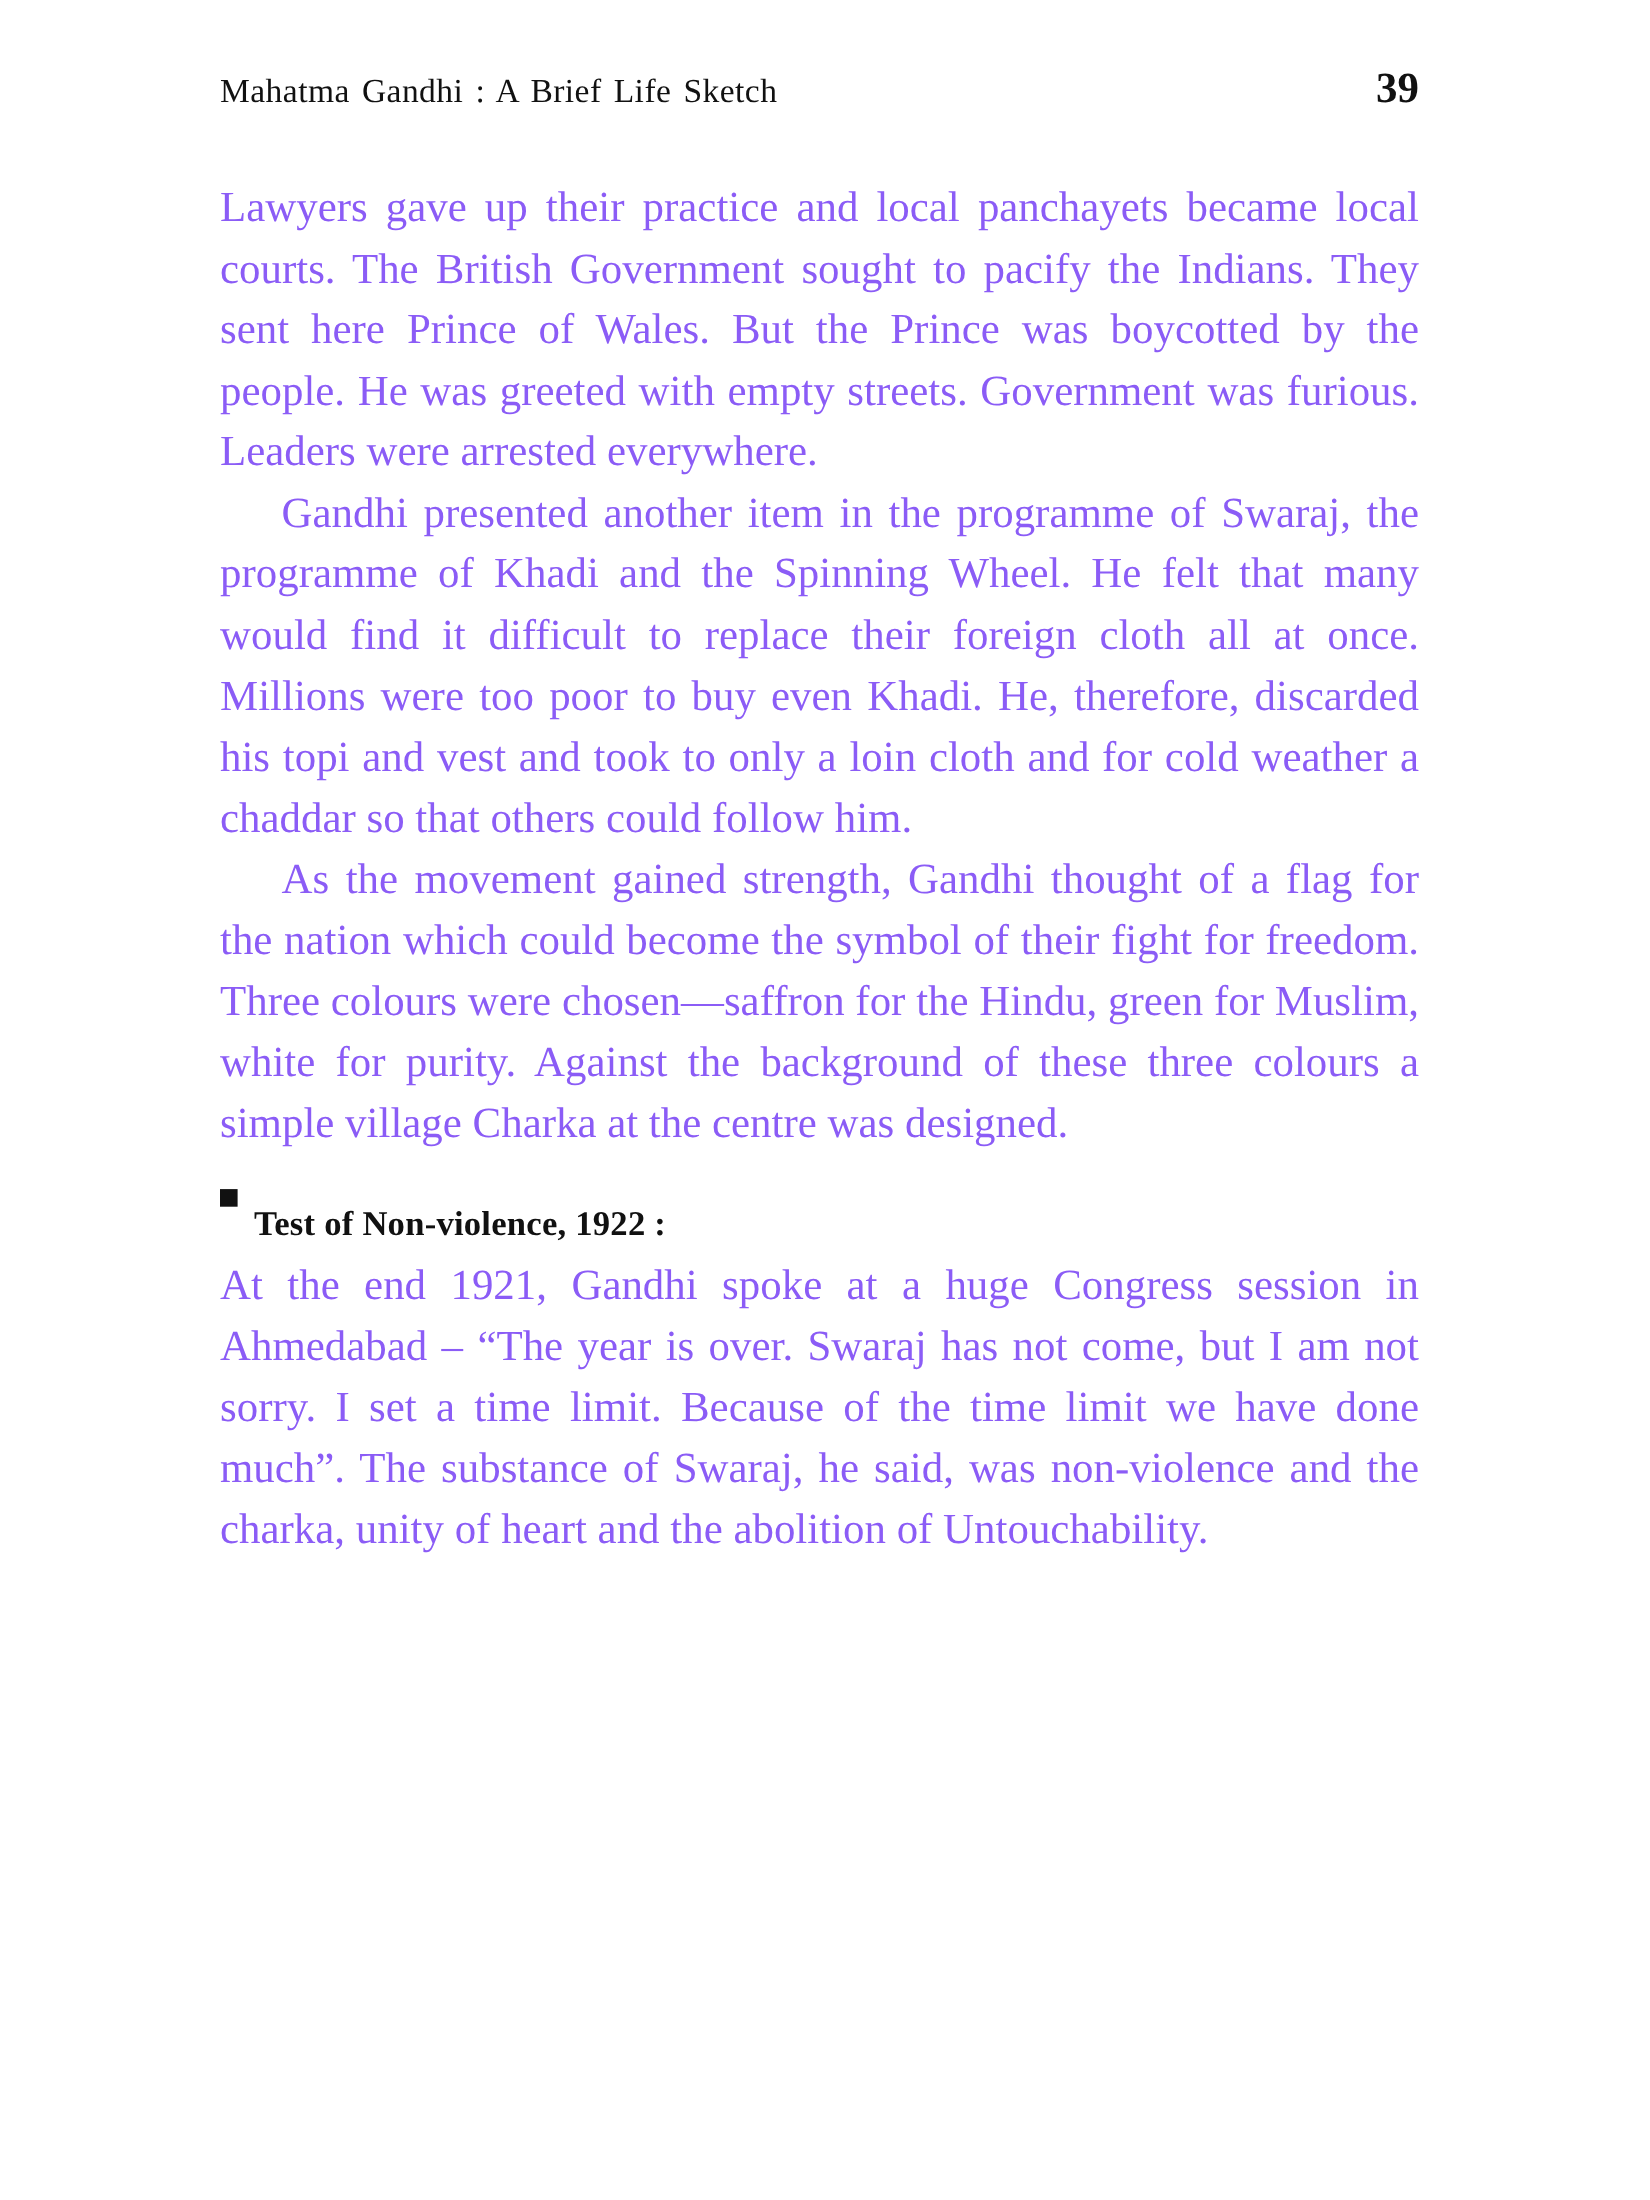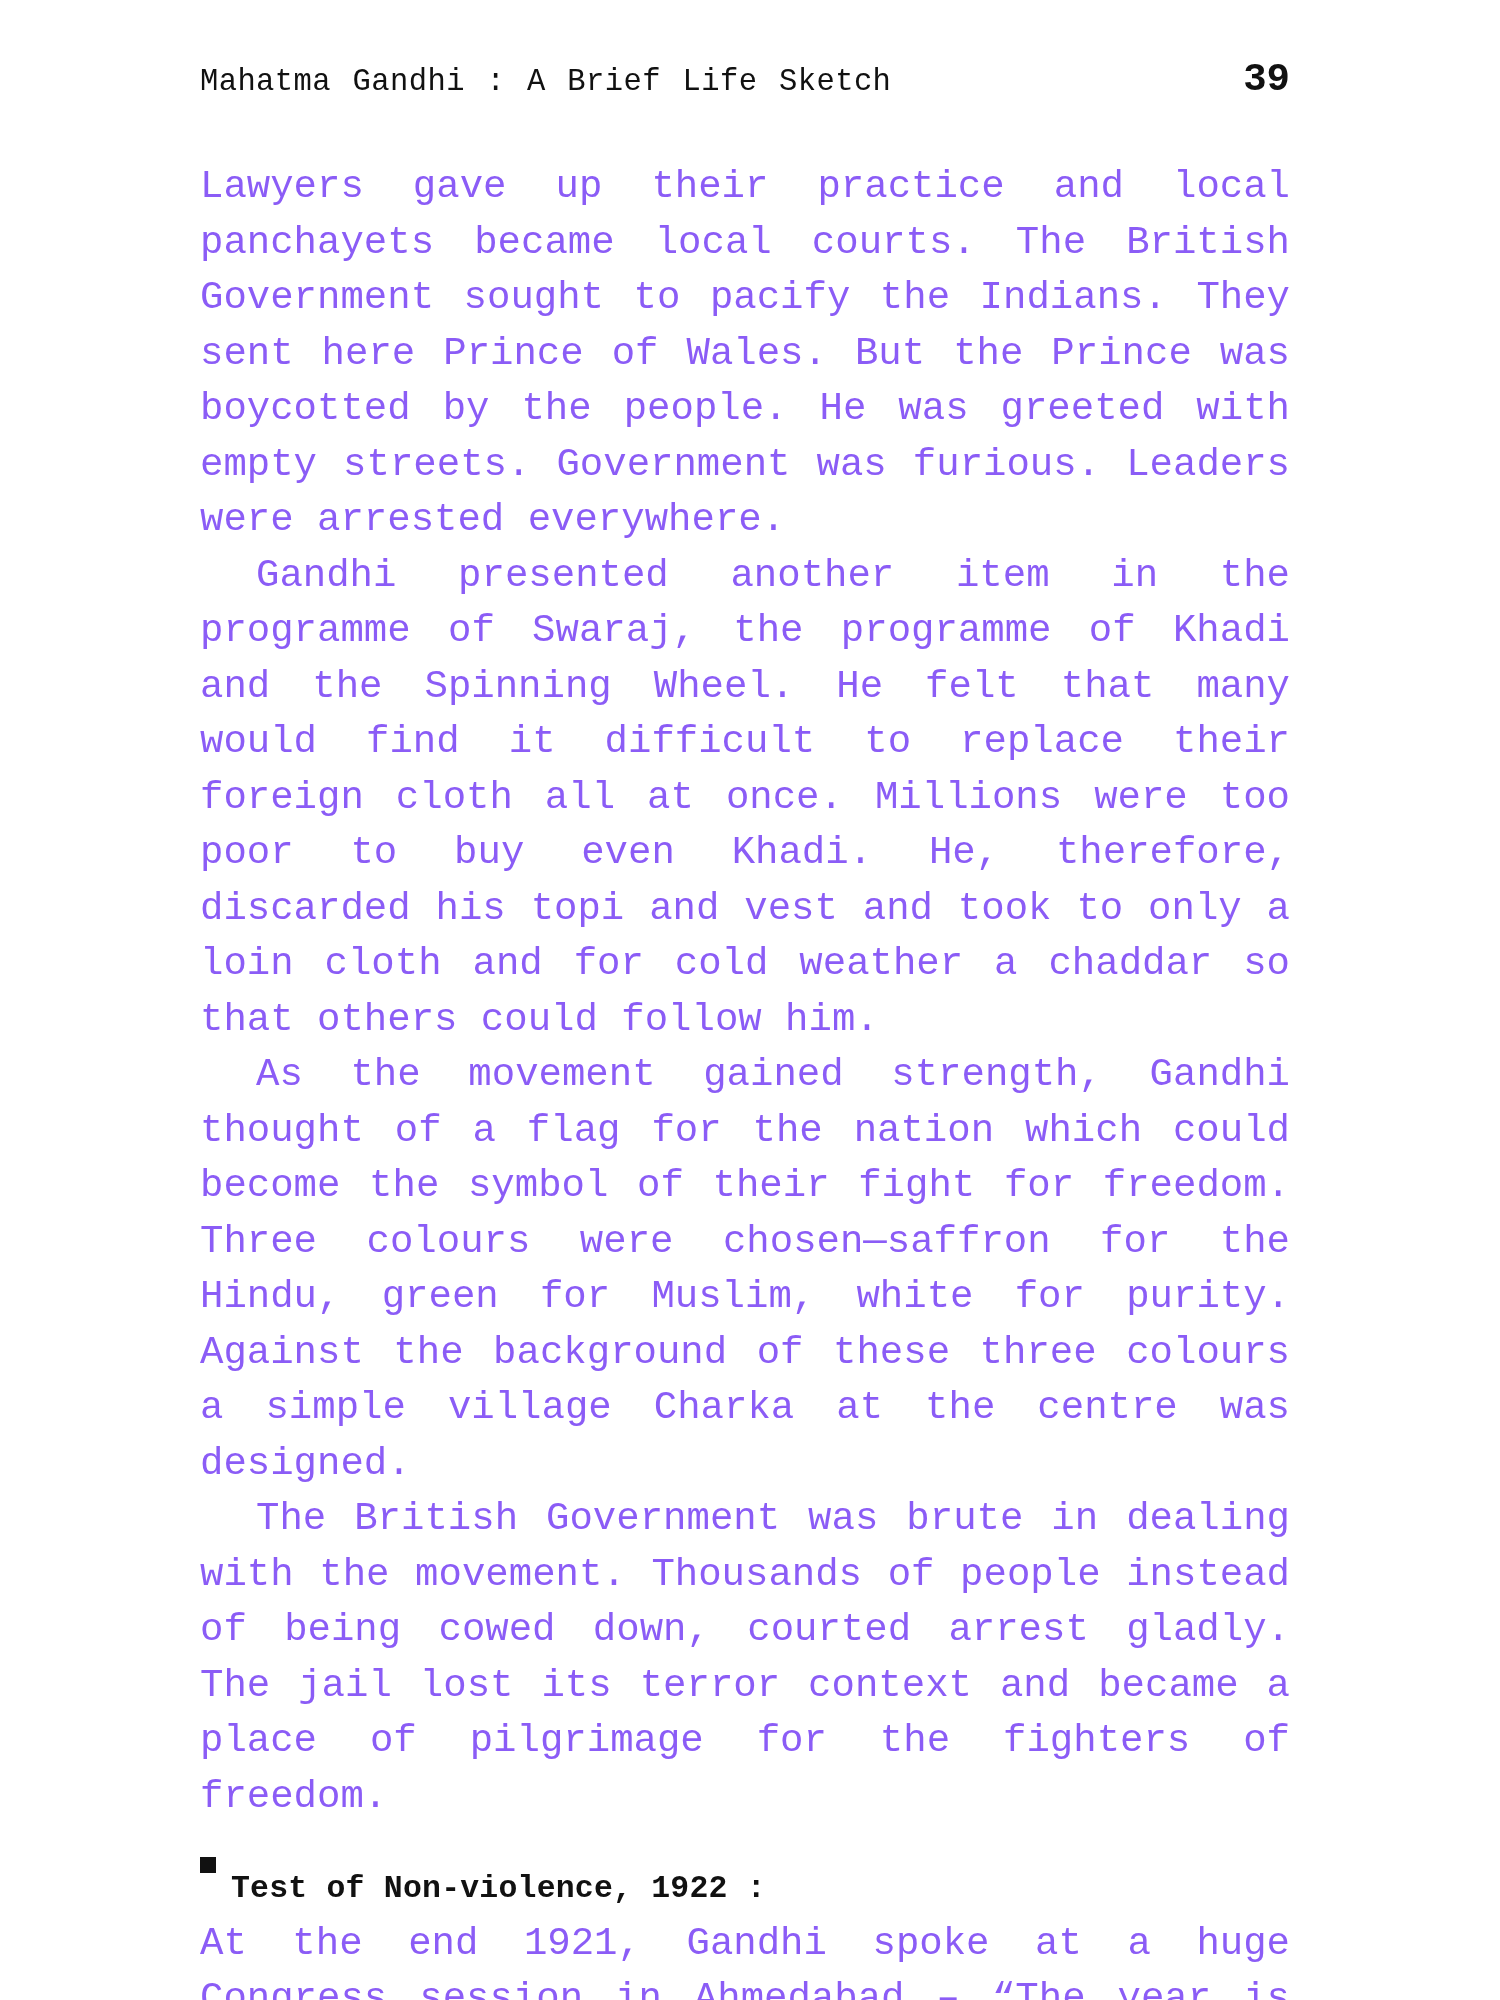--- a/index.html
+++ b/index.html
@@ -15,21 +15,20 @@
     position: relative;
     overflow: hidden;
   }
   .page {
     position: absolute;
     left: 0;
     top: 0;
     width: 1252px;
     height: 2000px;
     background: #ffffff;
-    font-family: Liberation Mono, monospace;
   }
   .content {
     position: absolute;
     left: 200px;
     top: 58px;
     width: 1090px;
   }
   .running-head {
     display: flex;
     align-items: baseline;
@@ -95,21 +94,20 @@
   <div class="content">
 
     <div class="running-head">
       <div class="title">Mahatma Gandhi : A Brief Life Sketch</div>
       <div class="folio">39</div>
     </div>
 
     <p class="body-text">Lawyers gave up their practice and local panchayets became local courts. The British Government sought to pacify the Indians. They sent here Prince of Wales. But the Prince was boycotted by the people. He was greeted with empty streets. Government was furious. Leaders were arrested everywhere.</p>
     <p class="body-text indent">Gandhi presented another item in the programme of Swaraj, the programme of Khadi and the Spinning Wheel. He felt that many would find it difficult to replace their foreign cloth all at once. Millions were too poor to buy even Khadi. He, therefore, discarded his topi and vest and took to only a loin cloth and for cold weather a chaddar so that others could follow him.</p>
     <p class="body-text indent">As the movement gained strength, Gandhi thought of a flag for the nation which could become the symbol of their fight for freedom. Three colours were chosen—saffron for the Hindu, green for Muslim, white for purity. Against the background of these three colours a simple village Charka at the centre was designed.</p>
-    <p class="body-text indent">The British Government was brute in dealing with the movement. Thousands of people instead of being cowed down, courted arrest gladly. The jail lost its terror context and became a place of pilgrimage for the fighters of freedom.</p>
 
     <div class="section-head">
       <span class="bullet-square"></span>
       <span class="section-head-text">Test of Non-violence, 1922 :</span>
     </div>
 
     <p class="body-text">At the end 1921, Gandhi spoke at a huge Congress session in Ahmedabad – “The year is over. Swaraj has not come, but I am not sorry. I set a time limit. Because of the time limit we have done much”. The substance of Swaraj, he said, was non-violence and the charka, unity of heart and the abolition of Untouchability.</p>
 
   </div>
 </div>

